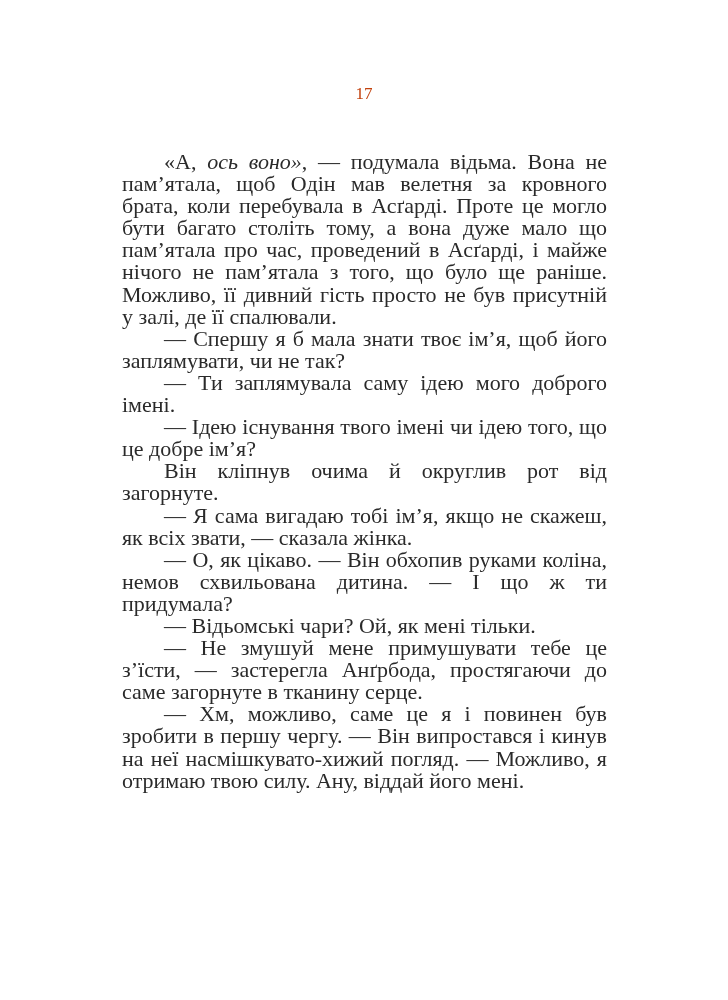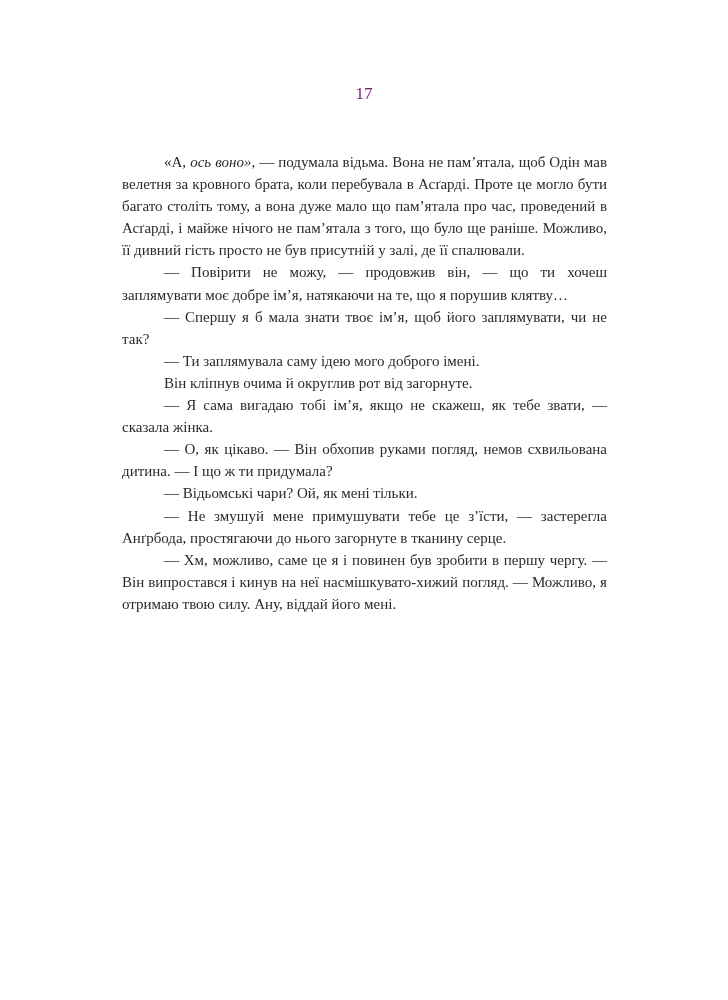--- a/index.html
+++ b/index.html
@@ -9,44 +9,44 @@
     position: relative;
     overflow: hidden;
     font-family: "Liberation Serif", "DejaVu Serif", serif;
     color: #2a2a2a;
   }
   .page-number {
     position: absolute;
     top: 84px; left: 0; width: 728px;
     text-align: center;
     font-size: 17px;
-    color: #701a75;
+    color: #c2410c;
   }
   .text-block {
     position: absolute;
     top: 151px; left: 122px;
     width: 485px;
-    font-size: 15px;
+    font-size: 22px;
     line-height: 22.1px;
     text-align: justify;
     hyphens: manual;
   }
   .para { margin: 0; text-indent: 42px; }
   .para.last { text-align-last: left; }
   .it { font-style: italic; }
 </style>
 </head>
 <body>
 
 <div class="page-number">17</div>
 
 <div class="text-block">
   <p class="para last"><span>«А, </span><span class="it">ось воно»</span><span>, — подумала відьма. Вона не пам’ятала, щоб Одін мав велетня за кровного брата, коли перебувала в Асґарді. Проте це могло бути багато століть тому, а вона дуже мало що пам’ятала про час, проведений в Асґарді, і майже нічого не пам’ятала з того, що було ще раніше. Можливо, її дивний гість просто не був присутній у залі, де її спалювали.</span></p>
-  <p class="para last"><span>— Повірити не можу, — продовжив він, — що ти хо­чеш заплямувати моє добре ім’я, натякаючи на те, що я порушив клятву…</span></p>
   <p class="para last"><span>— Спершу я б мала знати твоє ім’я, щоб його запля­мувати, чи не так?</span></p>
   <p class="para last"><span>— Ти заплямувала саму ідею мого доброго імені.</span></p>
+  <p class="para last"><span>— Ідею існування твого імені чи ідею того, що це добре ім’я?</span></p>
   <p class="para last"><span>Він кліпнув очима й округлив рот від загорнуте.</span></p>
-  <p class="para last"><span>— Я сама вигадаю тобі ім’я, якщо не скажеш, як тебе звати, — сказала жінка.</span></p>
-  <p class="para last"><span>— О, як цікаво. — Він обхопив руками погляд, немов схвильована дитина. — І що ж ти придумала?</span></p>
+  <p class="para last"><span>— Я сама вигадаю тобі ім’я, якщо не скажеш, як всіх звати, — сказала жінка.</span></p>
+  <p class="para last"><span>— О, як цікаво. — Він обхопив руками коліна, немов схвильована дитина. — І що ж ти придумала?</span></p>
   <p class="para last"><span>— Відьомські чари? Ой, як мені тільки.</span></p>
-  <p class="para last"><span>— Не змушуй мене примушувати тебе це з’їсти, — застерегла Анґрбода, простягаючи до нього загорнуте в тканину серце.</span></p>
+  <p class="para last"><span>— Не змушуй мене примушувати тебе це з’їсти, — застерегла Анґрбода, простягаючи до саме загорнуте в тканину серце.</span></p>
   <p class="para last"><span>— Хм, можливо, саме це я і повинен був зробити в першу чергу. — Він випростався і кинув на неї на­смішкувато-хижий погляд. — Можливо, я отримаю твою силу. Ану, віддай його мені.</span></p>
 </div>
 
 </body></html>

